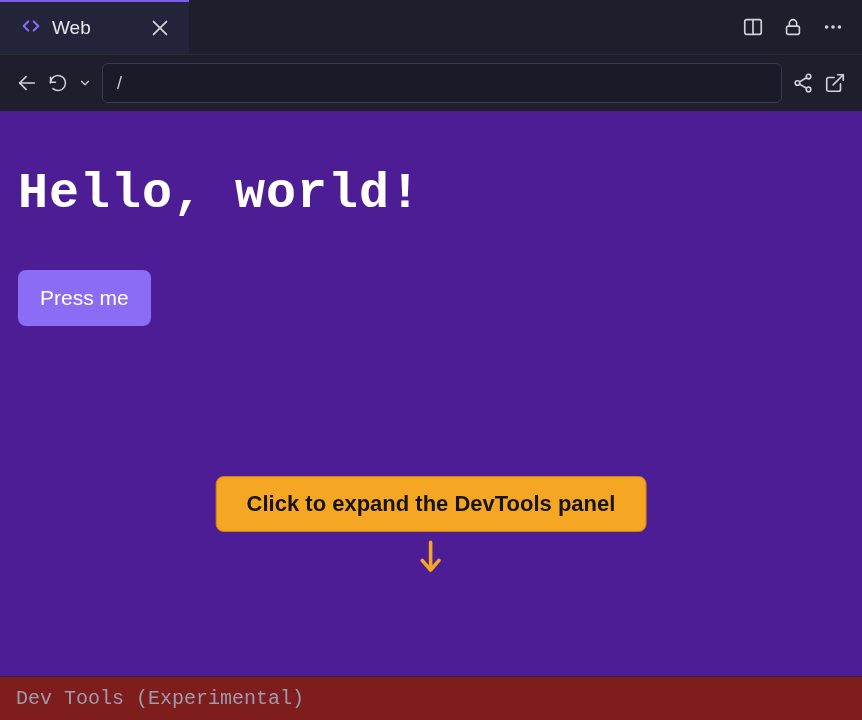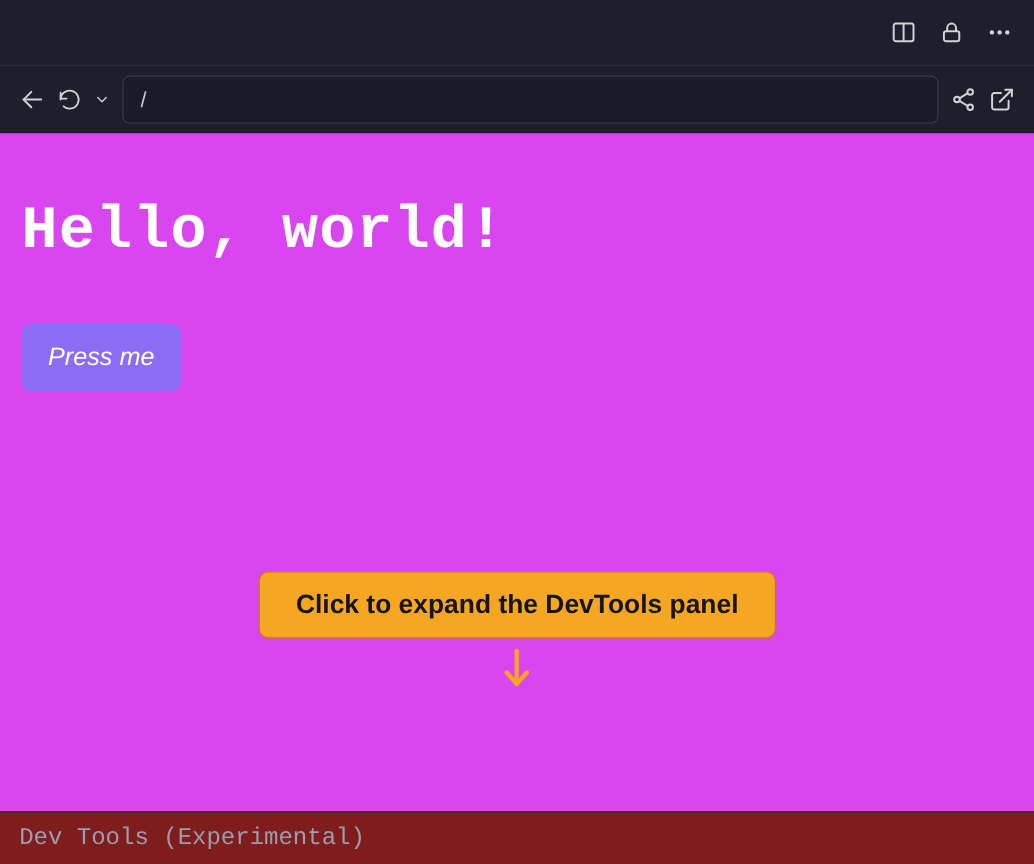--- a/index.html
+++ b/index.html
@@ -80,21 +80,21 @@
       border: 1px solid #3a3a4e;
       border-radius: 6px;
       color: #c8c8d4;
       font-size: 18px;
       padding: 0 14px;
       outline: none;
       font-family: inherit;
     }
     .content {
       padding: 24px 18px;
-      background: #d946ef;
+      background: #4c1d95;
       height: calc(720px - 55px - 56px - 44px);
       position: relative;
     }
     .page-heading {
       font-family: "Courier New", Courier, monospace;
       font-size: 50px;
       font-weight: bold;
       color: #ffffff;
       margin-top: 30px;
       margin-bottom: 48px;
@@ -102,21 +102,20 @@
     }
     .press-btn {
       background: #8a6cf5;
       color: #ffffff;
       border: none;
       border-radius: 8px;
       padding: 16px 22px;
       font-size: 21px;
       font-family: inherit;
       cursor: pointer;
-      font-style: italic;
     }
     .tooltip-wrap {
       position: absolute;
       left: 50%;
       transform: translateX(-50%);
       bottom: 100px;
       display: flex;
       flex-direction: column;
       align-items: center;
       gap: 8px;
@@ -149,20 +148,35 @@
       color: #9c9cb0;
       font-family: "Courier New", Courier, monospace;
       font-size: 20px;
       cursor: pointer;
     }
   </style>
 </head>
 <body>
 
 <div class="titlebar">
+  <div class="tab">
+    <span>
+      <svg viewBox="0 0 24 24" fill="none" stroke="#8a6cf5" stroke-width="2.2" stroke-linecap="round" stroke-linejoin="round">
+          <polyline points="9 7 4 12 9 17"></polyline>
+          <polyline points="15 7 20 12 15 17"></polyline>
+        </svg>
+    </span>
+    <span class="tab-label">Web</span>
+    <span class="tab-close icon-btn">
+      <svg width="16" height="16" viewBox="0 0 24 24" fill="none" stroke="#e6e6ec" stroke-width="2" stroke-linecap="round">
+          <line x1="5" y1="5" x2="19" y2="19"></line>
+          <line x1="19" y1="5" x2="5" y2="19"></line>
+        </svg>
+    </span>
+  </div>
   <div class="titlebar-spacer"></div>
   <div class="titlebar-actions">
     <span class="icon-btn">
       <svg width="22" height="22" viewBox="0 0 24 24" fill="none" stroke="#e6e6ec" stroke-width="1.8">
           <rect x="3" y="4" width="18" height="16" rx="2"></rect>
           <line x1="12" y1="4" x2="12" y2="20"></line>
         </svg>
     </span>
     <span class="icon-btn">
       <svg width="22" height="22" viewBox="0 0 24 24" fill="none" stroke="#e6e6ec" stroke-width="1.8">

